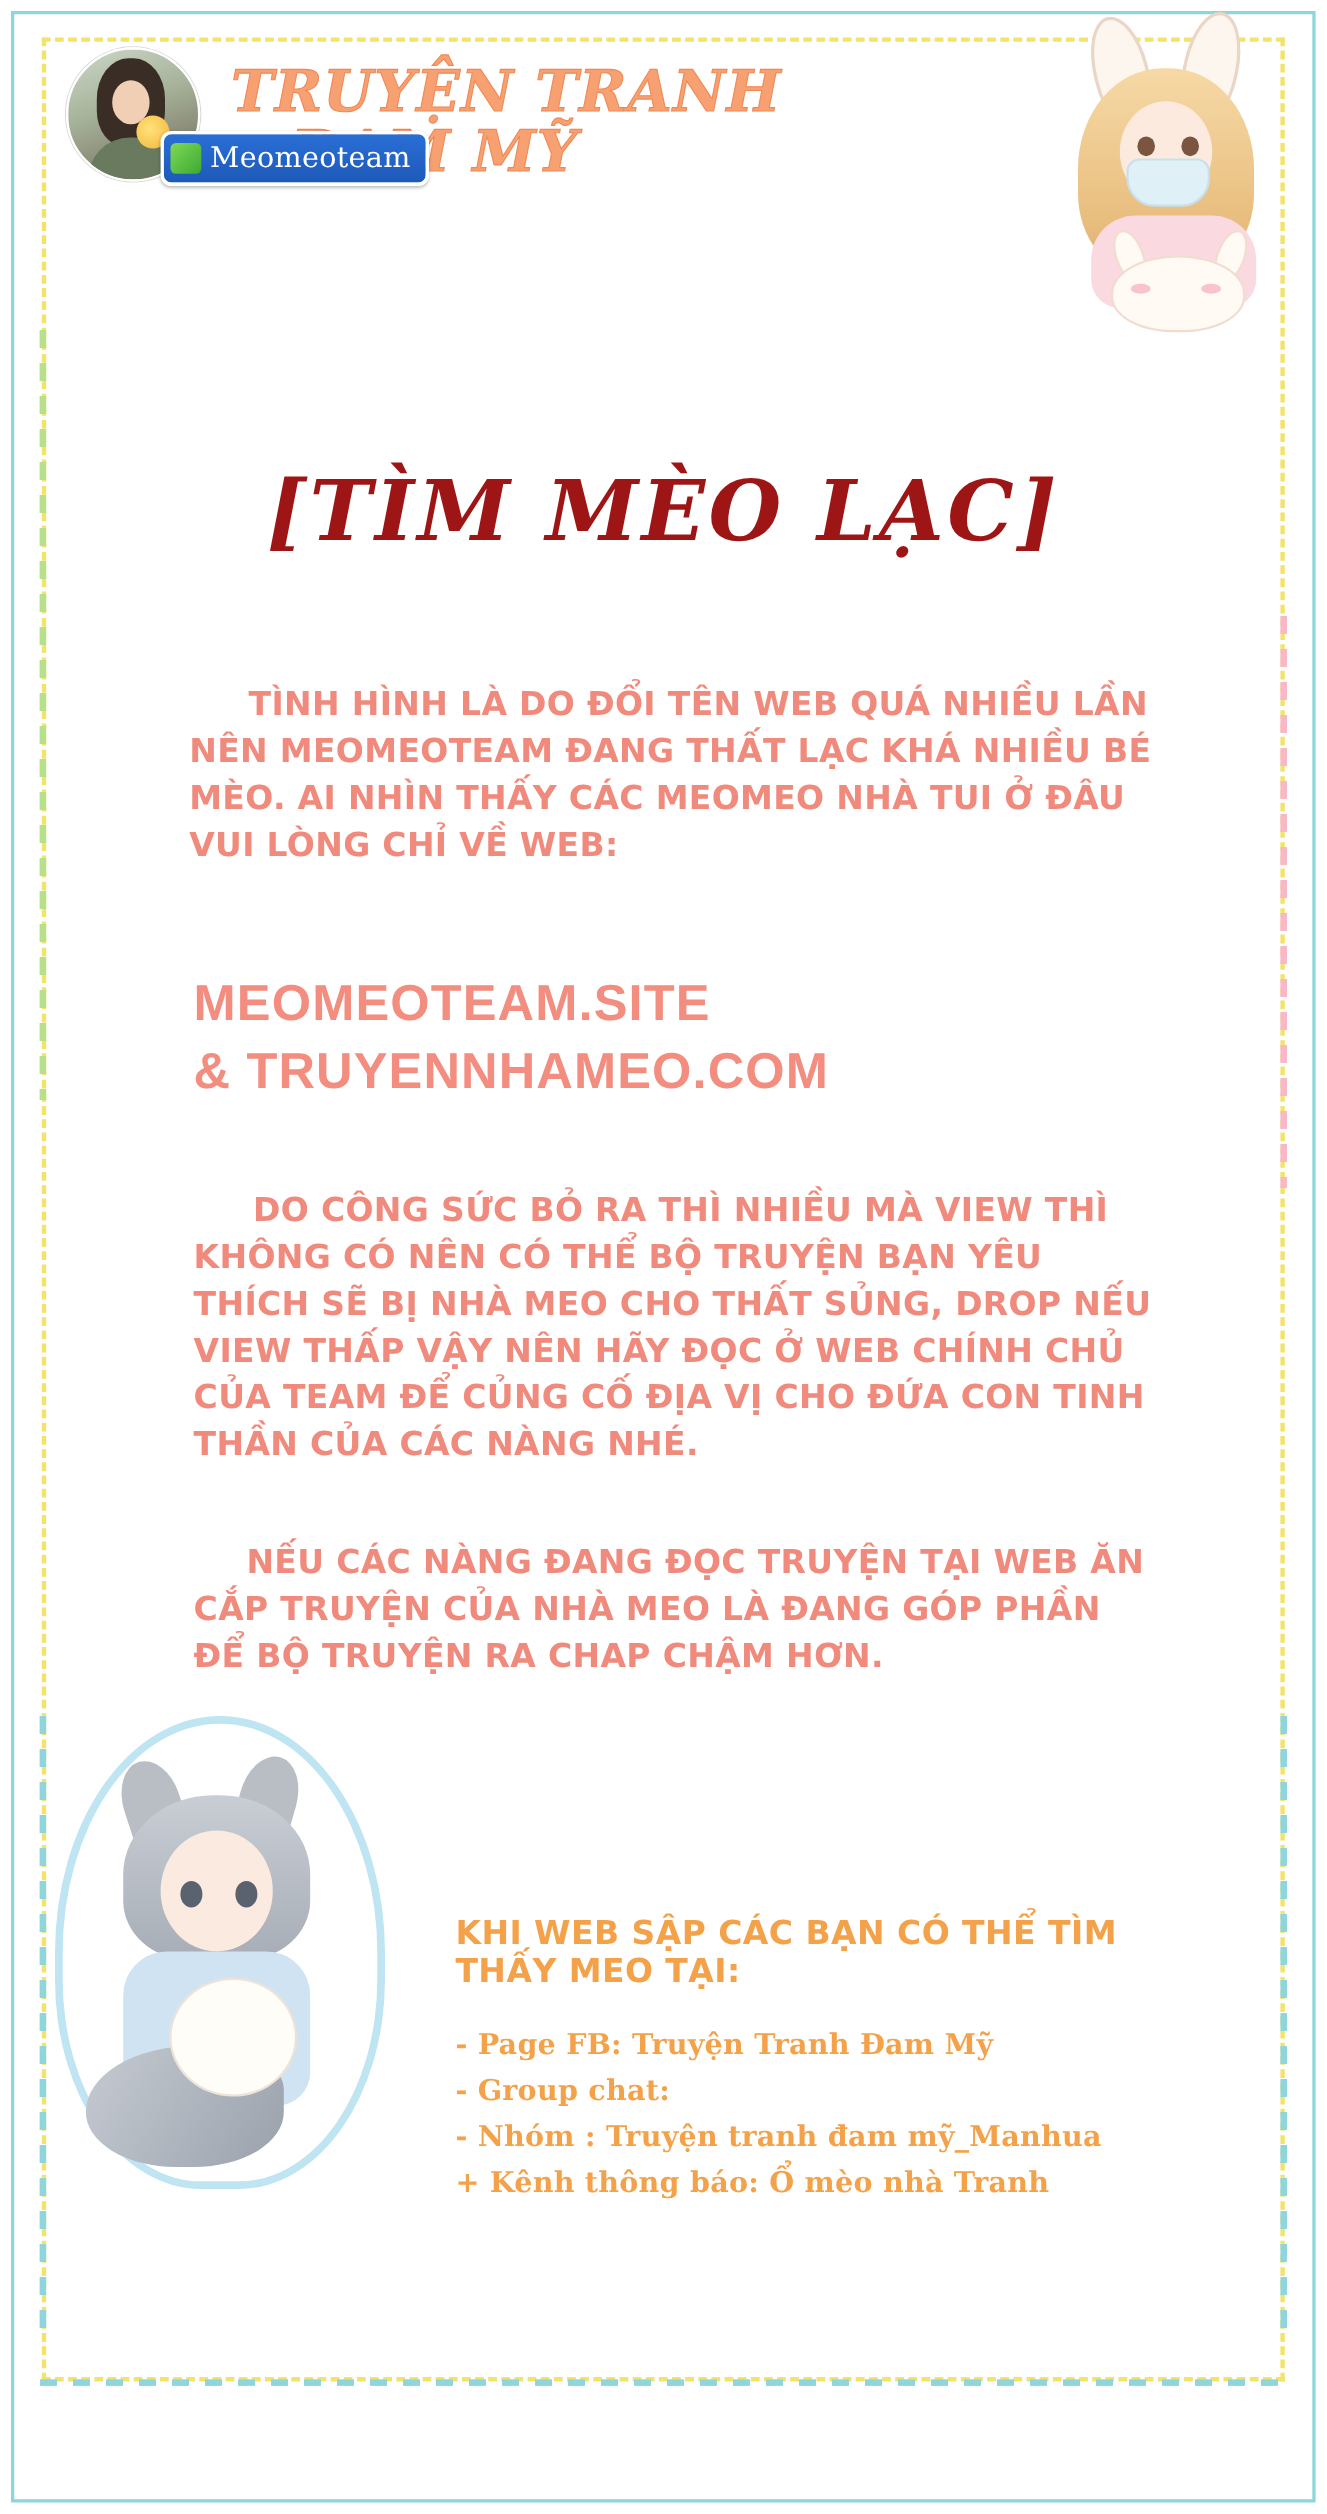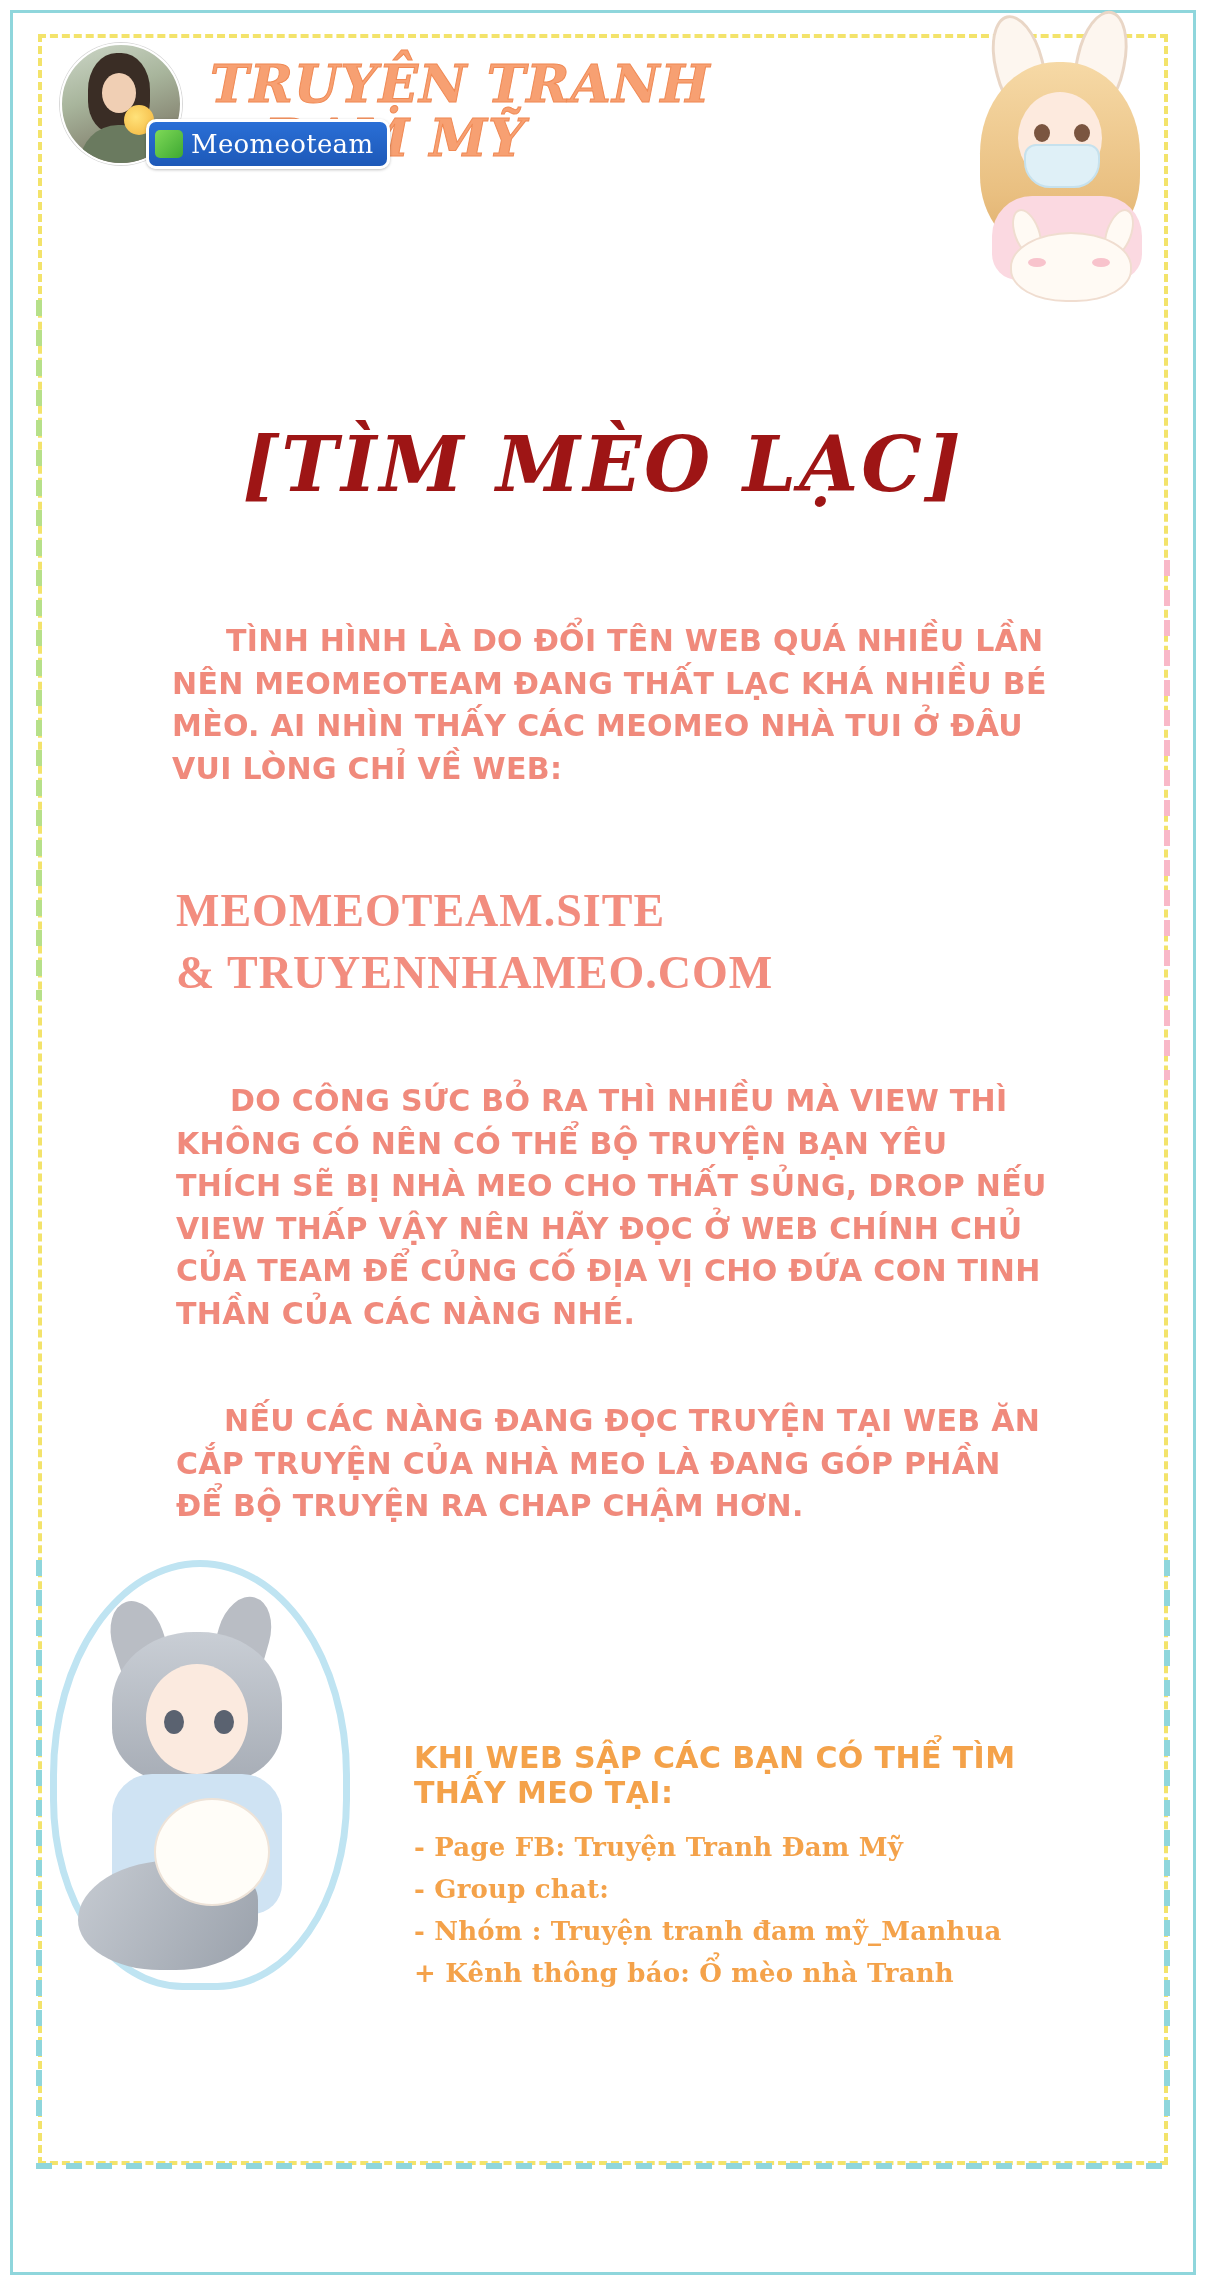--- a/index.html
+++ b/index.html
@@ -317,21 +317,21 @@
   }
   #para1 { left: 172px; top: 620px; width: 880px; text-indent: 54px; }
   #para2 { left: 176px; top: 1080px; width: 880px; text-indent: 54px; }
   #para3 { left: 176px; top: 1400px; width: 880px; text-indent: 48px; }
 
   .site-links {
     position: absolute;
     left: 176px;
     top: 880px;
     width: 880px;
-    font-family: Liberation Serif, serif;
+    font-family: Liberation Sans, sans-serif;
     font-weight: bold;
     font-size: 46px;
     line-height: 1.35;
     color: #f28d7f;
     letter-spacing: 1px;
     text-transform: uppercase;
   }
 
   
   .char-bottom {
@@ -410,21 +410,21 @@
     top: 1740px;
     width: 700px;
   }
   .footer-title {
     font-family: "DejaVu Sans", sans-serif;
     font-weight: bold;
     font-size: 30px;
     color: #f4a24a;
     text-transform: uppercase;
     letter-spacing: .4px;
-    margin-bottom: 16px;
+    margin-bottom: 28px;
   }
   .footer-line {
     font-family: "DejaVu Serif", serif;
     font-weight: bold;
     font-size: 26px;
     line-height: 1.62;
     color: #f4a24a;
     letter-spacing: .2px;
   }
 </style>

